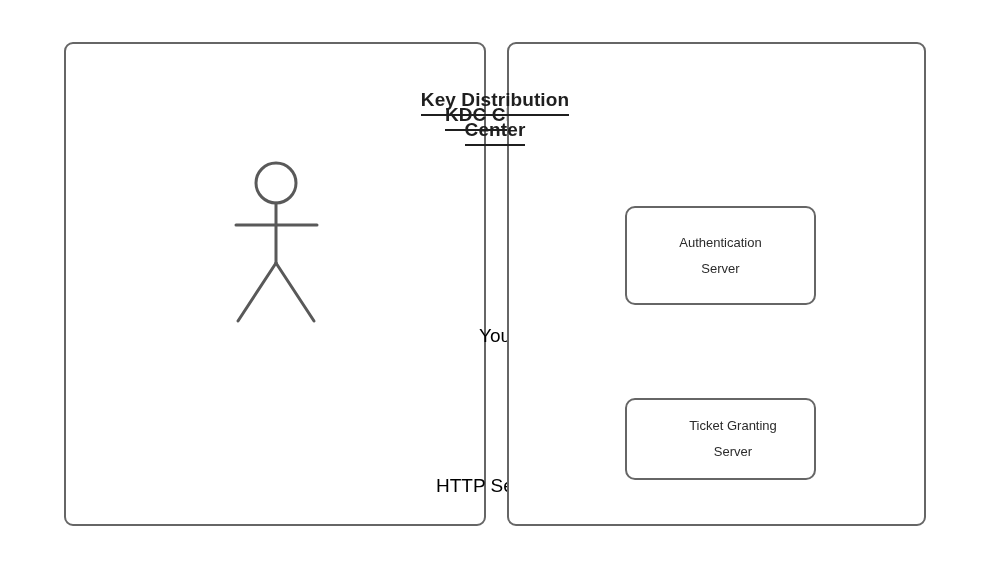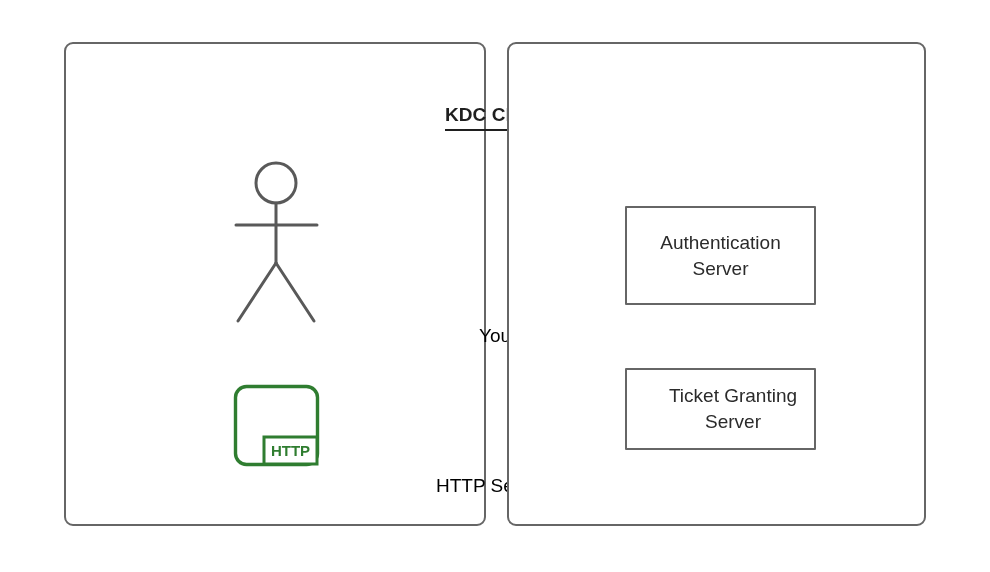--- a/index.html
+++ b/index.html
@@ -98,39 +98,39 @@
     font-weight: bold;
     fill: #2f7d30;
   }
 
   
   .server-box {
     position: absolute;
     box-sizing: border-box;
     background: #ffffff;
     border: 2px solid #666666;
-    border-radius: 1px;
+    border-radius: 10px;
     display: flex;
     align-items: center;
     justify-content: center;
     text-align: center;
-    font-size: 19px;
+    font-size: 13px;
     color: #2b2b2b;
     line-height: 26px;
     padding: 0 10px;
   }
   #box-auth-server {
     left: 625px;
     top: 206px;
     width: 191px;
     height: 99px;
   }
   #box-tgt-server {
     left: 625px;
-    top: 368px;
+    top: 398px;
     width: 191px;
     height: 82px;
     padding-left: 35px;
   }
   .server-box-label {
     display: block;
     white-space: pre-line;
   }
 </style>
 </head>
@@ -151,34 +151,29 @@
         <line x1="56" y1="45" x2="56" y2="105"></line>
         <line x1="16" y1="67" x2="97" y2="67"></line>
         <line x1="56" y1="105" x2="18" y2="163"></line>
         <line x1="56" y1="105" x2="94" y2="163"></line>
       </g>
     </svg>
   </div>
 
   <div class="node-label" id="label-you">You</div>
 
-  <div id="http-icon">
-    <svg width="92" height="88" viewBox="0 0 92 88" xmlns="http://www.w3.org/2000/svg">
-
-      <rect x="5.5" y="5.5" width="82" height="78" rx="11" ry="11" fill="none" stroke="#2f7d30" stroke-width="3.4"></rect>
-
-      <rect x="34" y="56" width="53" height="27" fill="#ffffff" stroke="#2f7d30" stroke-width="3"></rect>
-      <text class="http-icon-text" x="60.5" y="74.5" text-anchor="middle">HTTP</text>
-    </svg>
-  </div>
 
   <div class="node-label" id="label-http-service">HTTP Service</div>
 
   <div class="panel" id="panel-kdc"></div>
 
+  <div class="panel-title" id="title-kdc">
+    <span class="tline">Key Distribution</span><br>
+    <span class="tline">Center</span>
+  </div>
 
   <div class="server-box" id="box-auth-server">
     <span class="server-box-label">Authentication
 Server</span>
   </div>
 
   <div class="server-box" id="box-tgt-server">
     <span class="server-box-label">Ticket Granting
 Server</span>
   </div>

